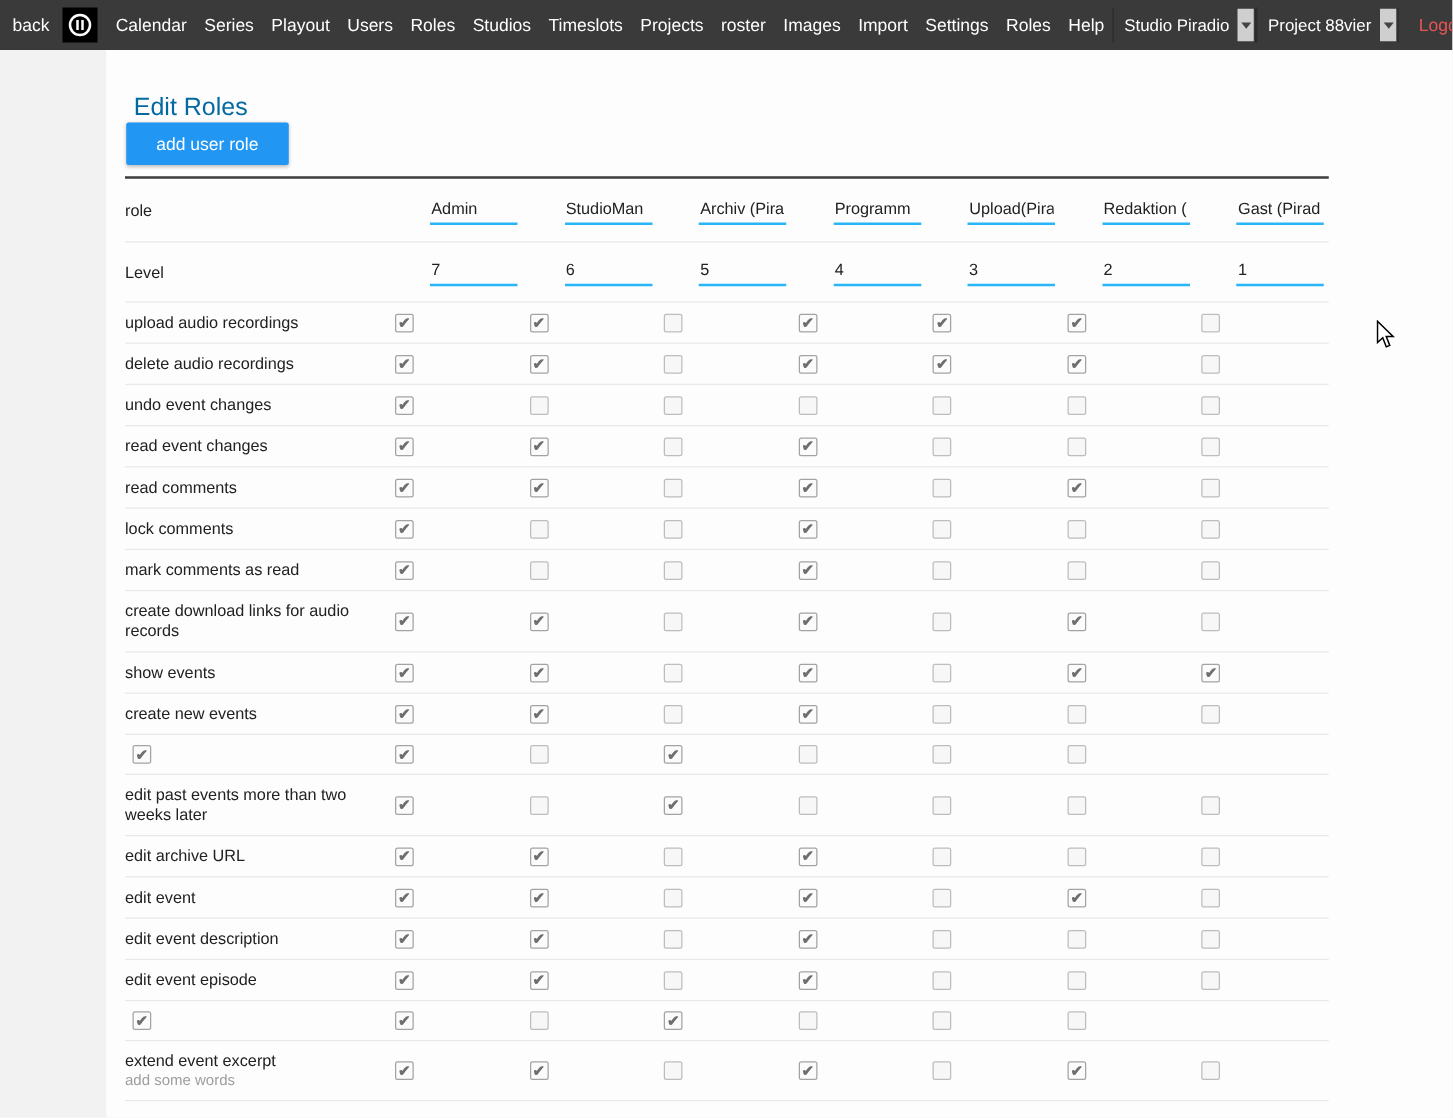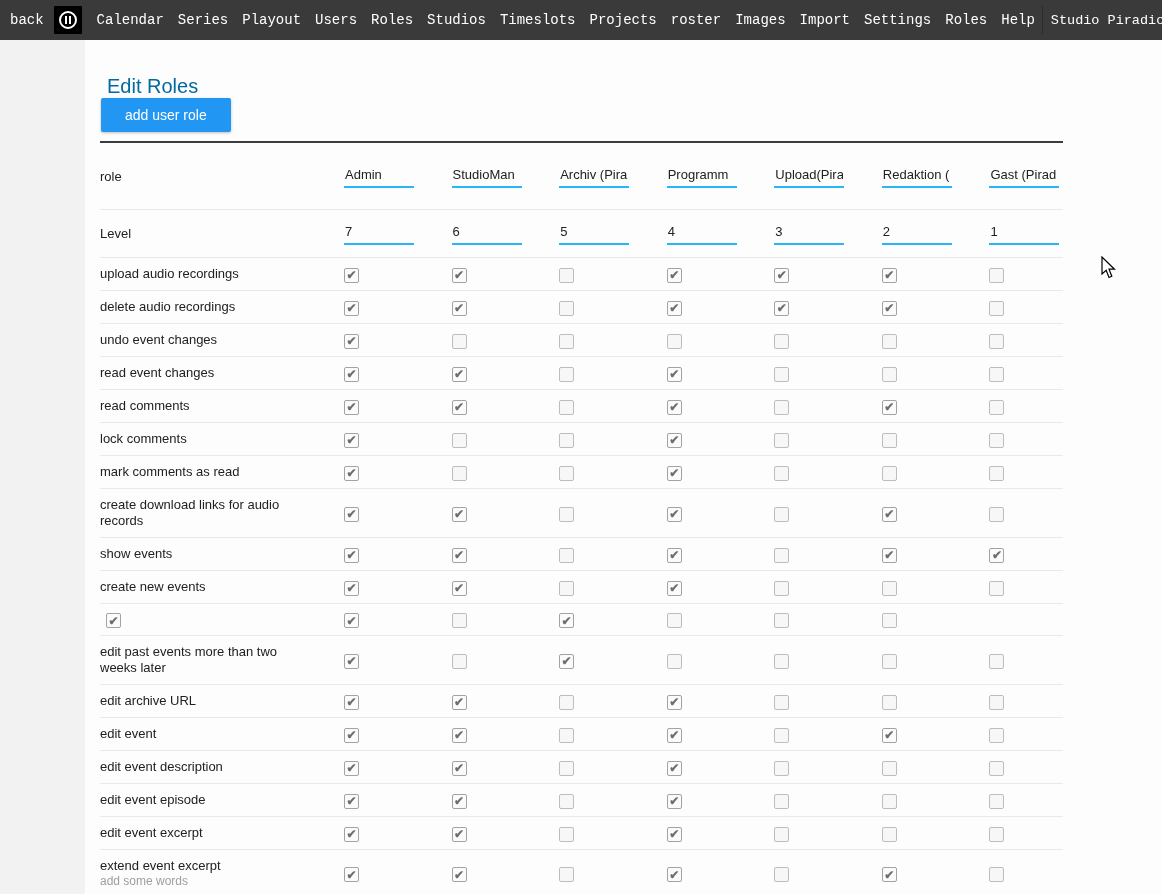--- a/index.html
+++ b/index.html
@@ -2,21 +2,21 @@
 <html><head>
 <meta charset="utf-8">
 <style>
   * { margin:0; padding:0; box-sizing:border-box; }
   html,body { width:1162px; height:894px; overflow:hidden; }
   body { font-family:"Liberation Sans", sans-serif; background:#f2f2f2; position:relative; }
 
   
   .topnav {
     height:40px; background:#3a3a3a; display:flex; align-items:center;
-    color:#fff; font-size:14px; white-space:nowrap; padding-left:10px;font-family:Liberation Mono, monospace;
+    color:#fff; font-size:14px; white-space:nowrap; padding-left:10px;
   }
   .nav-back { color:#fff; cursor:pointer; margin-right:10px; }
   .nav-logo {
     width:28px; height:28px; background:#000; display:flex; align-items:center; justify-content:center;
     margin-right:8px; flex:0 0 auto;
   }
   .nav-logo .ring {
     width:18px; height:18px; border:2px solid #fff; border-radius:50%;
     display:flex; align-items:center; justify-content:center; gap:2px;
   }
@@ -49,23 +49,23 @@
     border:none; font-size:14px; padding:9px 24px; border-radius:2px; cursor:pointer;
     box-shadow:0 1px 3px rgba(0,0,0,.25); font-family:"Liberation Sans", sans-serif;
   }
 
   
   .roles-table { margin-top:9px; width:963px; border-top:2px solid #3c3c3c; }
   .trow {
     display:grid; grid-template-columns:210px repeat(7, 1fr);
     align-items:center; border-bottom:1px solid #e9e9e9;
   }
-  .trow.header-row { height:67px; }
+  .trow.header-row { height:51px; }
   .trow.level-row { height:48px; }
-  .trow.perm-row { min-height:32px; padding:0;gap:28px; }
+  .trow.perm-row { min-height:32px; padding:0; }
   .lbl-cell { font-size:13px; color:#212121; line-height:16px; padding:8px 22px 8px 0; }
   .lbl-sub { font-size:12px; color:#9e9e9e; line-height:15px; }
   .head-lbl { font-size:13px; color:#212121; }
   .cell { padding-left:6px; }
   .u-input {
     width:70px; border:none; border-bottom:2px solid #29b6f6; background:transparent;
     font-size:13px; color:#212121; padding:2px 1px 4px 1px; outline:none;
     font-family:"Liberation Sans", sans-serif;
     margin-left:28px;
   }
@@ -303,21 +303,20 @@
           <div class="lbl-cell">edit event episode</div>
           <div class="cell"><span class="cb checked">✔</span></div>
           <div class="cell"><span class="cb checked">✔</span></div>
           <div class="cell"><span class="cb unchecked">✔</span></div>
           <div class="cell"><span class="cb checked">✔</span></div>
           <div class="cell"><span class="cb unchecked">✔</span></div>
           <div class="cell"><span class="cb unchecked">✔</span></div>
           <div class="cell"><span class="cb unchecked">✔</span></div>
         </div>
         <div class="trow perm-row">
-          <div class="lbl-cell">edit event excerpt</div>
           <div class="cell"><span class="cb checked">✔</span></div>
           <div class="cell"><span class="cb checked">✔</span></div>
           <div class="cell"><span class="cb unchecked">✔</span></div>
           <div class="cell"><span class="cb checked">✔</span></div>
           <div class="cell"><span class="cb unchecked">✔</span></div>
           <div class="cell"><span class="cb unchecked">✔</span></div>
           <div class="cell"><span class="cb unchecked">✔</span></div>
         </div>
         <div class="trow perm-row">
           <div class="lbl-cell">extend event excerpt<div class="lbl-sub">add some words</div></div>

